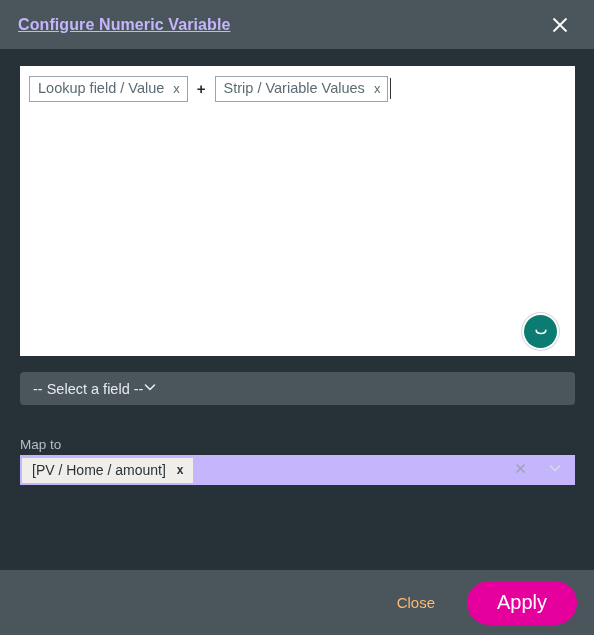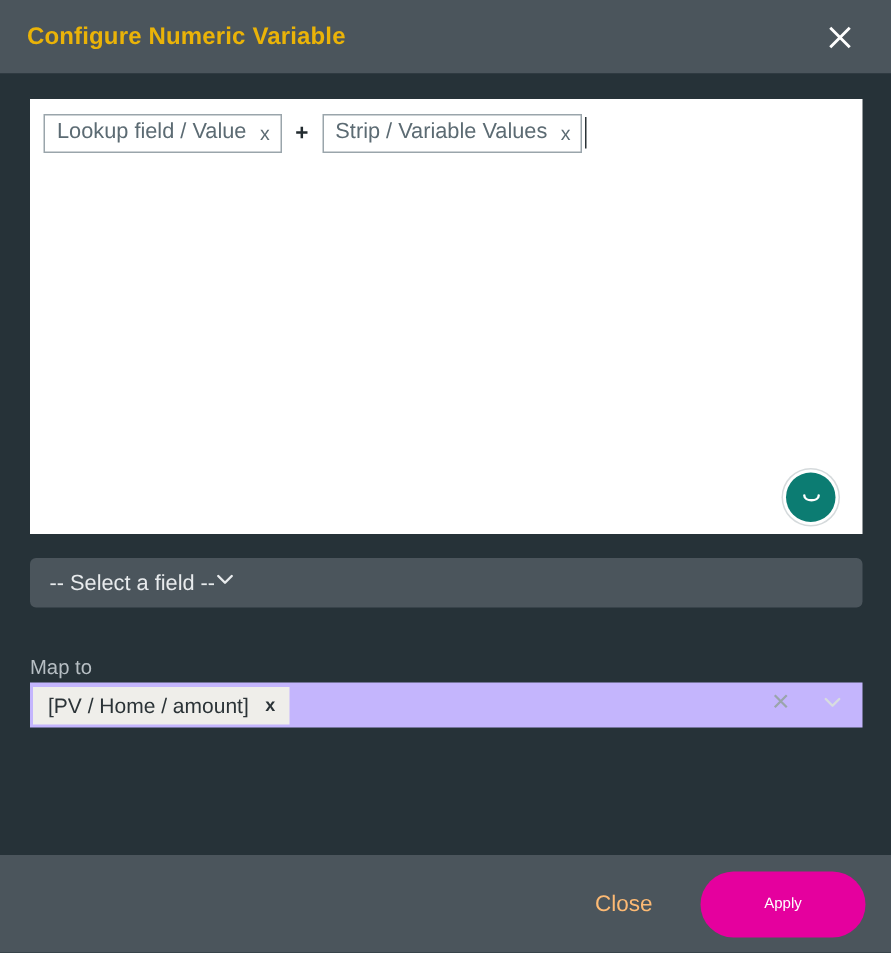--- a/index.html
+++ b/index.html
@@ -28,25 +28,26 @@
     height: 49px;
     min-height: 49px;
     background: #4B555C;
     display: flex;
     align-items: center;
     justify-content: space-between;
     padding: 0 16px 0 18px;
     box-sizing: border-box;
   }
   .dialog-title {
-    color: #eab308;
+    color: #c4b5fd;
     font-size: 16px;
     font-weight: bold;
     letter-spacing: 0.1px;
     white-space: nowrap;
+    text-decoration: underline;
   }
   .close-btn {
     width: 30px;
     height: 30px;
     display: flex;
     align-items: center;
     justify-content: center;
     cursor: pointer;
     margin-right: 3px;
   }
@@ -221,21 +222,21 @@
     font-size: 15px;
     background: transparent;
     border: none;
     padding: 8px 10px;
     cursor: pointer;
     font-family: "Liberation Sans", sans-serif;
   }
   .btn-apply {
     background: #E5009E;
     color: #FFFFFF;
-    font-size: 10px;
+    font-size: 20px;
     border: none;
     border-radius: 22px;
     width: 110px;
     height: 44px;
     cursor: pointer;
     font-family: "Liberation Sans", sans-serif;
   }
 </style>
 </head>
 <body>

